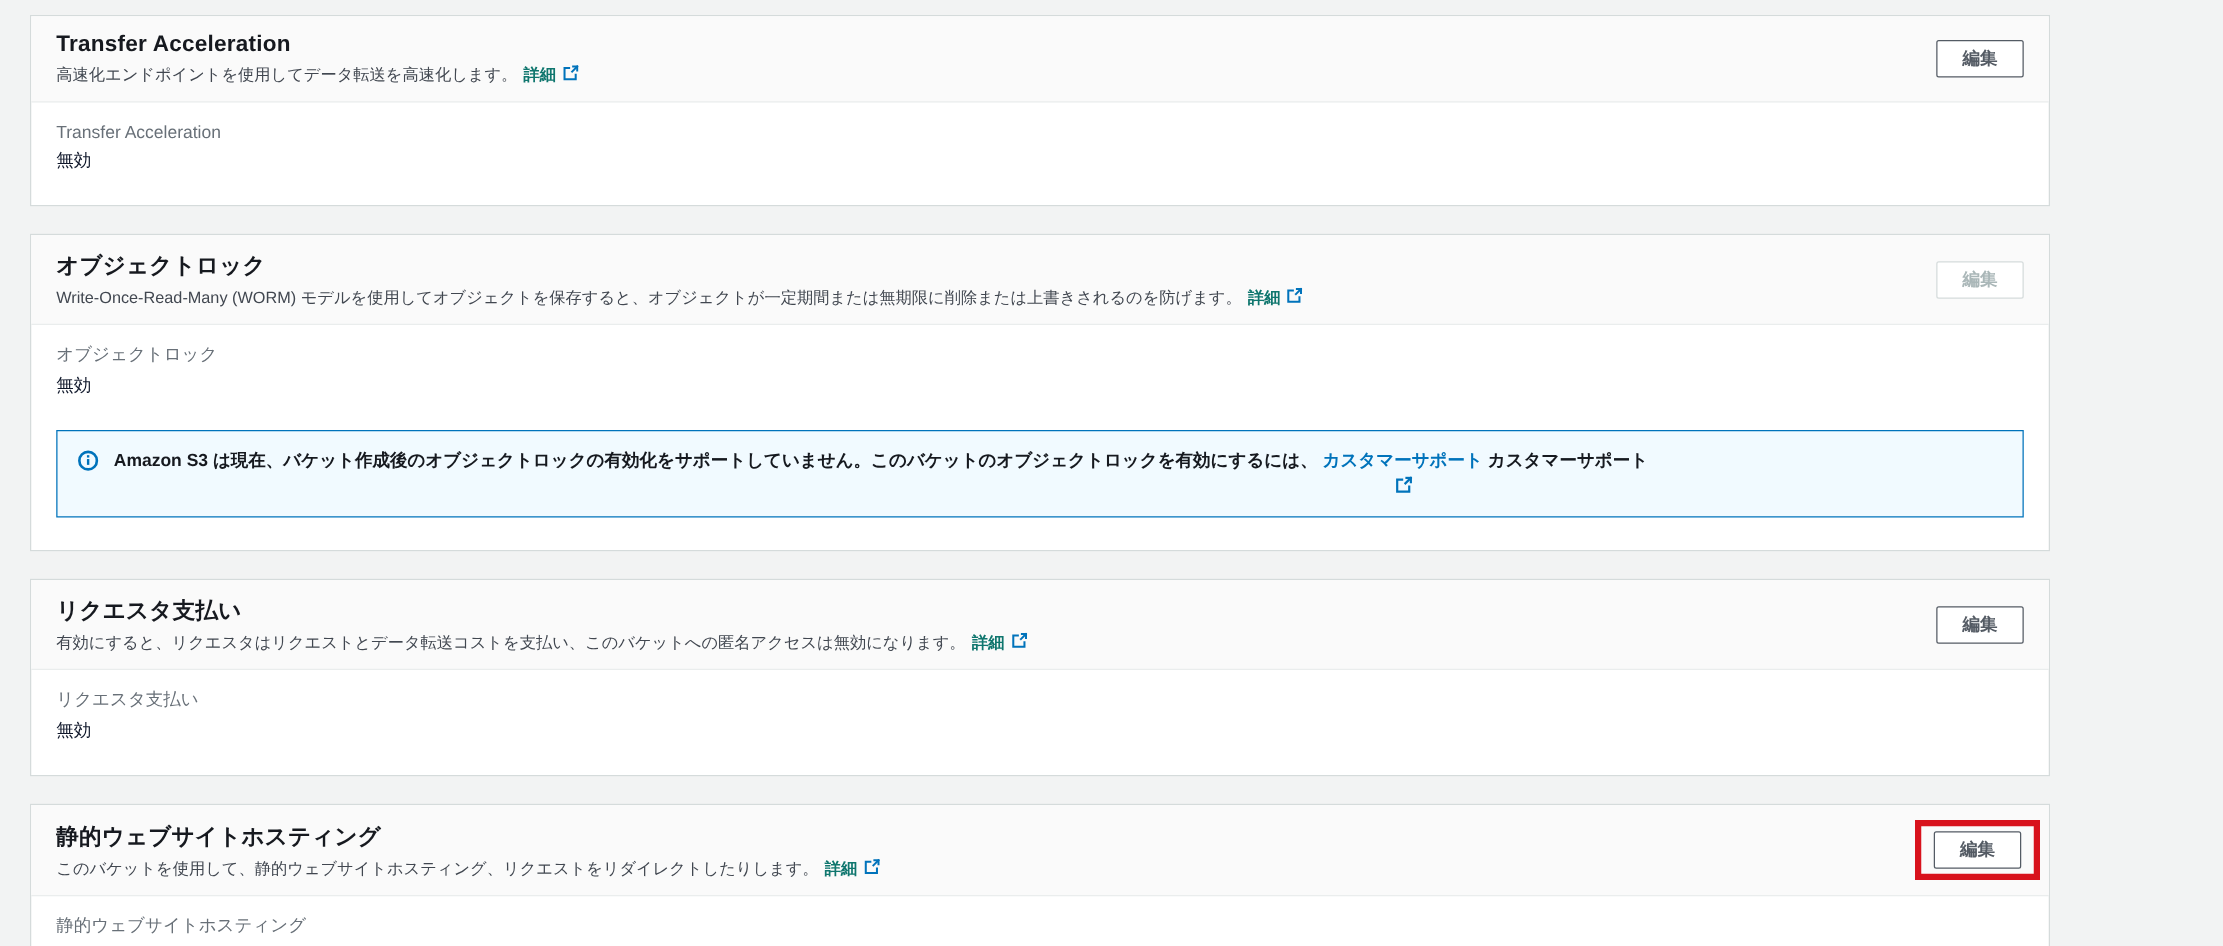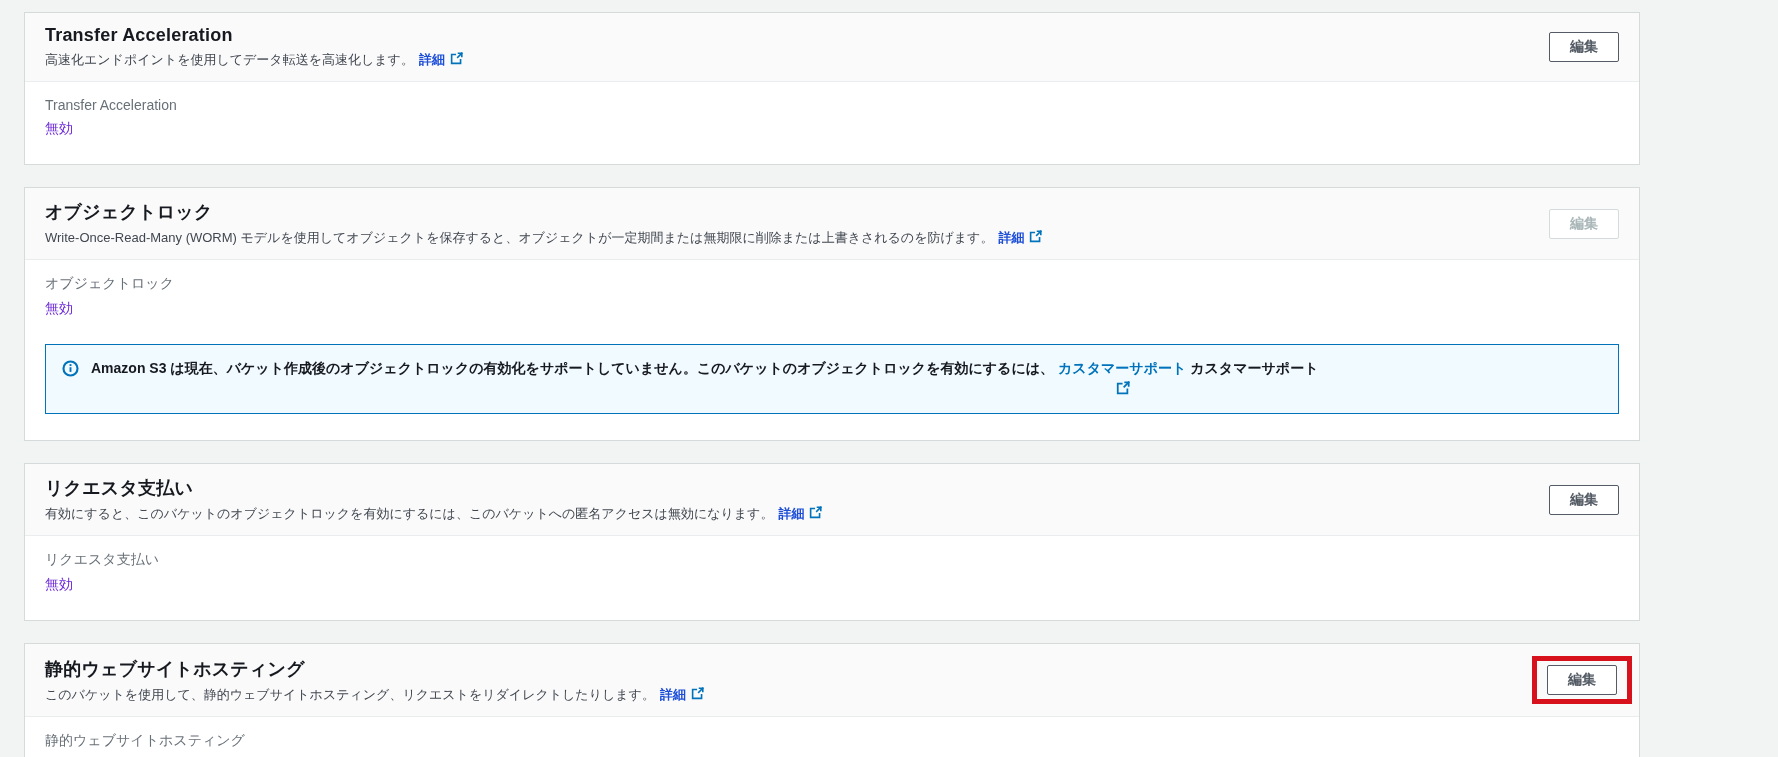--- a/index.html
+++ b/index.html
@@ -22,21 +22,21 @@
     padding: 12px 20px;
     min-height: 68px;
     display: flex;
     justify-content: space-between;
     align-items: center;
   }
   .header-text { display: flex; flex-direction: column; gap: 5px; }
   .card-title { font-size: 18px; font-weight: 700; color: #16191f; letter-spacing: .2px; }
   .card-desc { font-size: 13px; color: #414750; display: flex; align-items: flex-end; }
   .learn-link {
-    color: #1d4ed8; text-decoration: none; font-weight: 700;
+    color: #0f766e; text-decoration: none; font-weight: 700;
     margin-left: 5px; display: inline-flex; align-items: center; gap: 3px;
     cursor: pointer; font-size: 13px;
   }
   .ext-icon { display: inline-block; margin-left: 2px; }
   .btn {
     background: #ffffff;
     border: 1px solid #545b64;
     border-radius: 2px;
     color: #545b64;
     font-weight: 700;
@@ -46,21 +46,21 @@
     white-space: nowrap;
     font-family: Liberation Serif, serif;
   }
   .btn.disabled {
     border-color: #d5dbdb;
     color: #aab7b8;
     cursor: not-allowed;
   }
   .card-body { padding: 15px 20px 26px; }
   .field-label { font-size: 14px; color: #687078; margin-bottom: 7px; }
-  .field-value { font-size: 14px; color: #6d28d9; }
+  .field-value { font-size: 14px; color: #0f172a; }
   .info-banner {
     margin-top: 26px;
     border: 1px solid #0073bb;
     background: #f1faff;
     padding: 15px 16px;
     display: flex;
     align-items: flex-start;
     gap: 12px;
     font-size: 14px;
     font-weight: 700;
@@ -157,21 +157,21 @@
         </span>
       </div>
     </div>
   </div>
 
   <div class="card">
     <div class="card-header">
       <div class="header-text">
         <div class="card-title">リクエスタ支払い</div>
         <div class="card-desc">
-          <span>有効にすると、このバケットのオブジェクトロックを有効にするには、このバケットへの匿名アクセスは無効になります。</span>
+          <span>有効にすると、リクエスタはリクエストとデータ転送コストを支払い、このバケットへの匿名アクセスは無効になります。</span>
           <a class="learn-link">
             <span>詳細</span>
             <span class="ext-icon">
               <svg width="13" height="13" viewBox="0 0 16 16" fill="none" stroke="#0073bb" stroke-width="2" stroke-linecap="square">
                 <path d="M13 9.5v4.5h-11v-11h4.5"></path>
                   <path d="M9.5 6.5L14.5 1.5"></path>
                   <path d="M10.5 1.5h4v4"></path>
               </svg>
             </span>
           </a>

